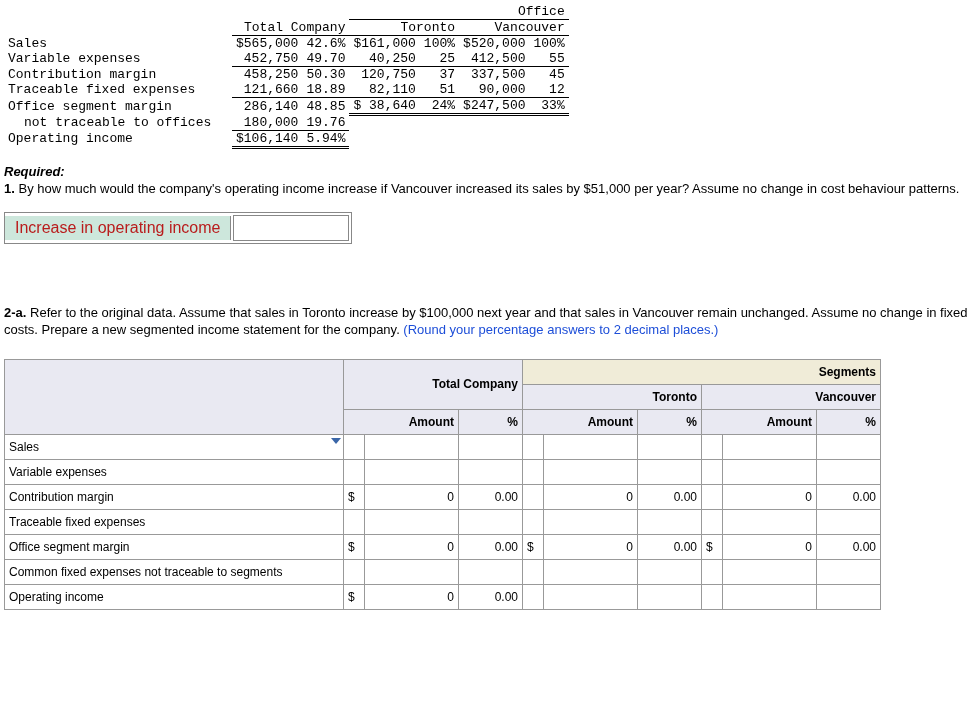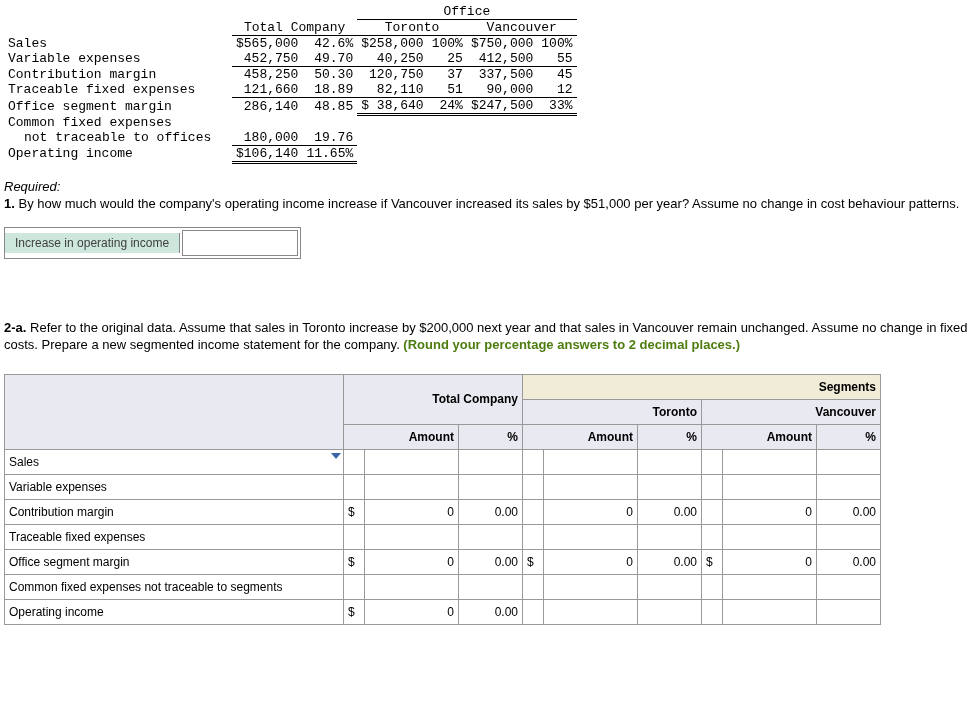--- a/index.html
+++ b/index.html
@@ -3,29 +3,29 @@
 <meta charset="utf-8">
 <style>
 body{font-family:Arial,Helvetica,sans-serif;font-size:13px;margin:0;padding:4px;background:#fff;color:#000;width:970px}
 .mono{font-family:"Courier New",monospace;font-size:13px}
 .seg-top{margin-bottom:4px}
 .seg-top table{border-collapse:collapse}
 .seg-top td{padding:0 4px;white-space:nowrap}
 .ul-b{border-bottom:1px solid #000}
 .dbl-b{border-bottom:3px double #000}
 .num{text-align:right}
-.center{text-align:center}
+.center{text-align:right}
 .q-block{margin-top:14px}
-.req-label{font-style:italic;font-weight:normal}
+.req-label{font-style:italic;font-weight:bold}
 .q-text{line-height:1.35}
 .ans-box{margin-top:14px;display:inline-flex;align-items:center;border:1px solid #888}
-.ans-label{background:#cde7dc;padding:3px 10px;font-size:12px;color:#404040;border-right:1px solid #888}
+.ans-label{background:#cde7dc;padding:3px 10px;font-size:16px;color:#b91c1c;border-right:1px solid #888}
 .ans-input{width:110px;height:22px;border:none;border:1px solid #888;margin:2px}
 .q2{margin-top:60px}
-.red{color:#4d7c0f;font-weight:bold}
+.red{color:#1d4ed8;font-weight:normal}
 .tbl2-wrap{margin-top:20px}
 table.tbl2{border-collapse:collapse;font-size:12px}
 table.tbl2 th,table.tbl2 td{border:1px solid #999;padding:2px 4px;height:20px}
 table.tbl2 th{background:#e9e9f2;font-weight:bold;text-align:right}
 .th-seg{background:#f0ecd8!important}
 .rowlabel{width:330px;text-align:left}
 .amt-col{width:85px;text-align:right}
 .pct-col{width:55px;text-align:right}
 .cur{text-align:left;width:12px}
 .sales-cell{background:#fff;position:relative}
@@ -47,23 +47,23 @@
 <tr>
 <td></td>
 <td colspan="2" class="center ul-b"><span>Total Company</span></td>
 <td colspan="2" class="center ul-b"><span>Toronto</span></td>
 <td colspan="2" class="center ul-b"><span>Vancouver</span></td>
 </tr>
 <tr>
 <td>Sales</td>
 <td class="num">$565,000</td>
           <td class="num">42.6%</td>
-<td class="num">$258,000</td>
+<td class="num">$161,000</td>
           <td class="num">100%</td>
-<td class="num">$750,000</td>
+<td class="num">$520,000</td>
           <td class="num">100%</td>
 </tr>
 <tr>
 <td>Variable expenses</td>
 <td class="num ul-b">452,750</td>
           <td class="num ul-b">49.70</td>
 <td class="num ul-b">40,250</td>
           <td class="num ul-b">25</td>
 <td class="num ul-b">412,500</td>
           <td class="num ul-b">55</td>
@@ -89,41 +89,32 @@
 <tr>
 <td>Office segment margin</td>
 <td class="num">286,140</td>
           <td class="num">48.85</td>
 <td class="num dbl-b">$ 38,640</td>
           <td class="num dbl-b">24%</td>
 <td class="num dbl-b">$247,500</td>
           <td class="num dbl-b">33%</td>
 </tr>
 <tr>
-<td>Common fixed expenses</td>
-          <td></td>
-          <td></td>
-          <td></td>
-          <td></td>
-          <td></td>
-          <td></td>
-</tr>
-<tr>
 <td style="padding-left:20px">not traceable to offices</td>
 <td class="num ul-b">180,000</td>
           <td class="num ul-b">19.76</td>
 <td></td>
           <td></td>
           <td></td>
           <td></td>
 </tr>
 <tr>
 <td>Operating income</td>
 <td class="num dbl-b">$106,140</td>
-          <td class="num dbl-b">11.65%</td>
+          <td class="num dbl-b">5.94%</td>
 <td></td>
           <td></td>
           <td></td>
           <td></td>
 </tr>
 </tbody>
     </table>
 </div>
 
 <div class="q-block">
@@ -131,21 +122,21 @@
 <span class="req-label">Required:</span><br>
 <b><span>1.</span></b><span> By how much would the company's operating income increase if Vancouver increased its sales by $51,000 per year? Assume no change in cost behaviour patterns.</span>
 </div>
 <div class="ans-box">
 <div class="ans-label">Increase in operating income</div>
 <input class="ans-input" style="">
 </div>
 </div>
 
 <div class="q2 q-text">
-<b><span>2-a.</span></b><span> Refer to the original data. Assume that sales in Toronto increase by $200,000 next year and that sales in Vancouver remain unchanged. Assume no change in fixed costs. Prepare a new segmented income statement for the company.</span><span class="red"> (Round your percentage answers to 2 decimal places.)</span>
+<b><span>2-a.</span></b><span> Refer to the original data. Assume that sales in Toronto increase by $100,000 next year and that sales in Vancouver remain unchanged. Assume no change in fixed costs. Prepare a new segmented income statement for the company.</span><span class="red"> (Round your percentage answers to 2 decimal places.)</span>
 </div>
 
 <div class="tbl2-wrap">
 <table class="tbl2">
 <tbody>
         <tr>
 <th rowspan="3" class="rowlabel"></th>
 <th rowspan="2" colspan="3">Total Company</th>
 <th colspan="6" class="th-seg">Segments</th>
 </tr>

